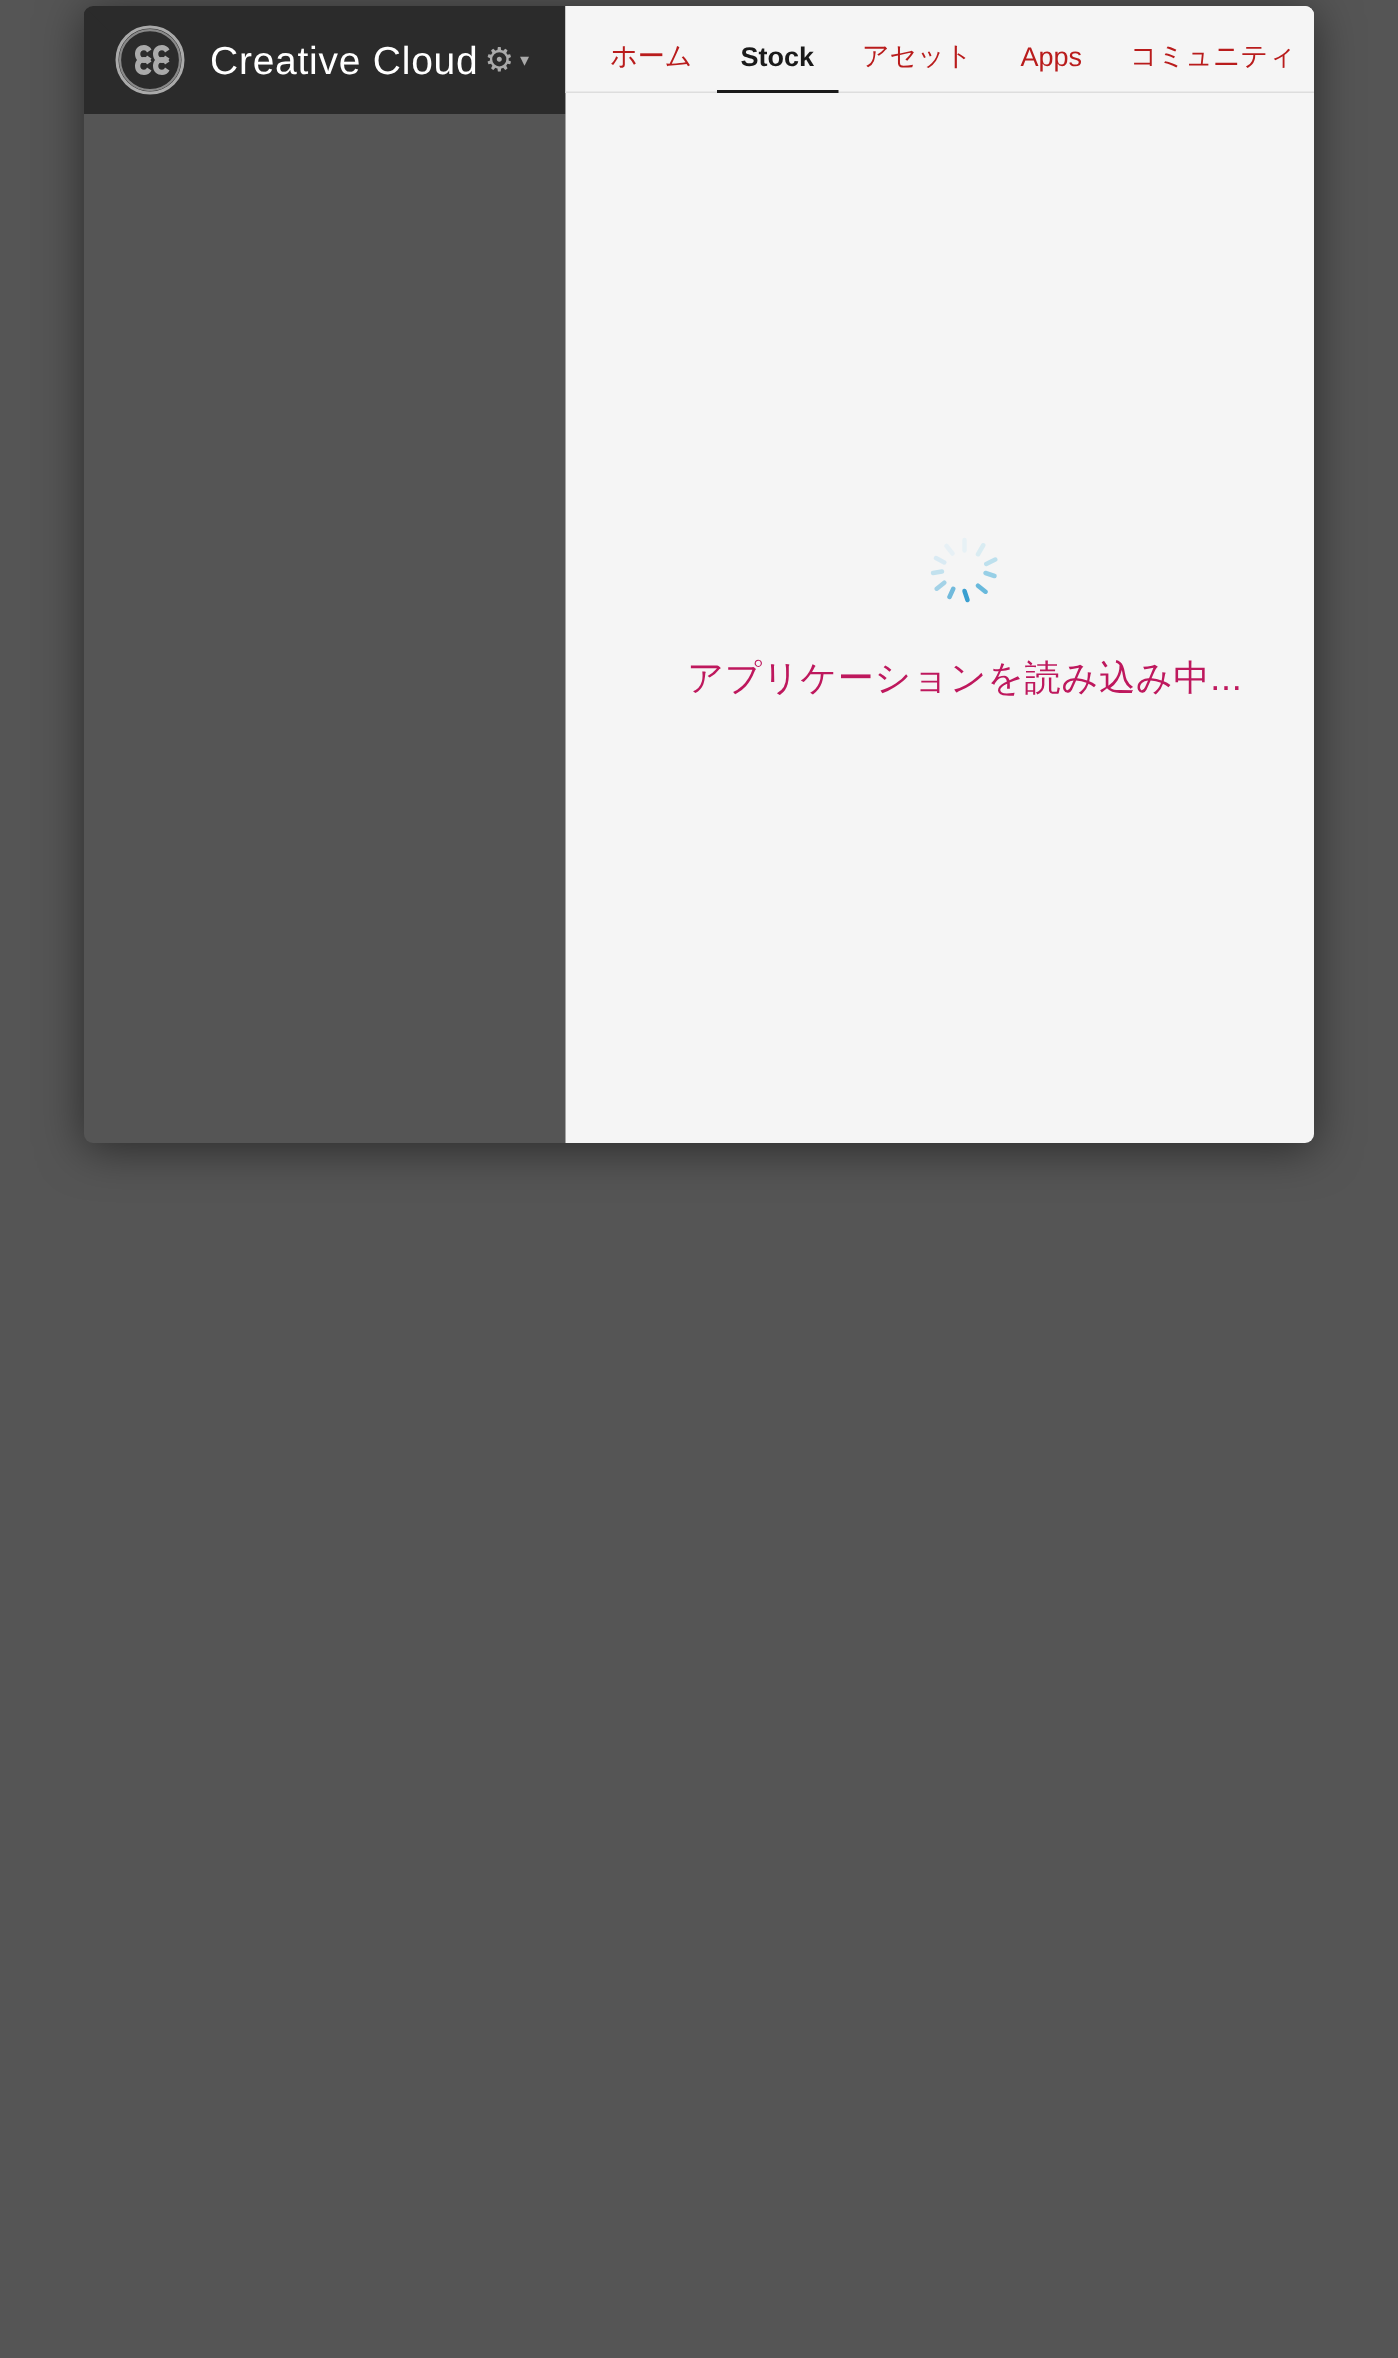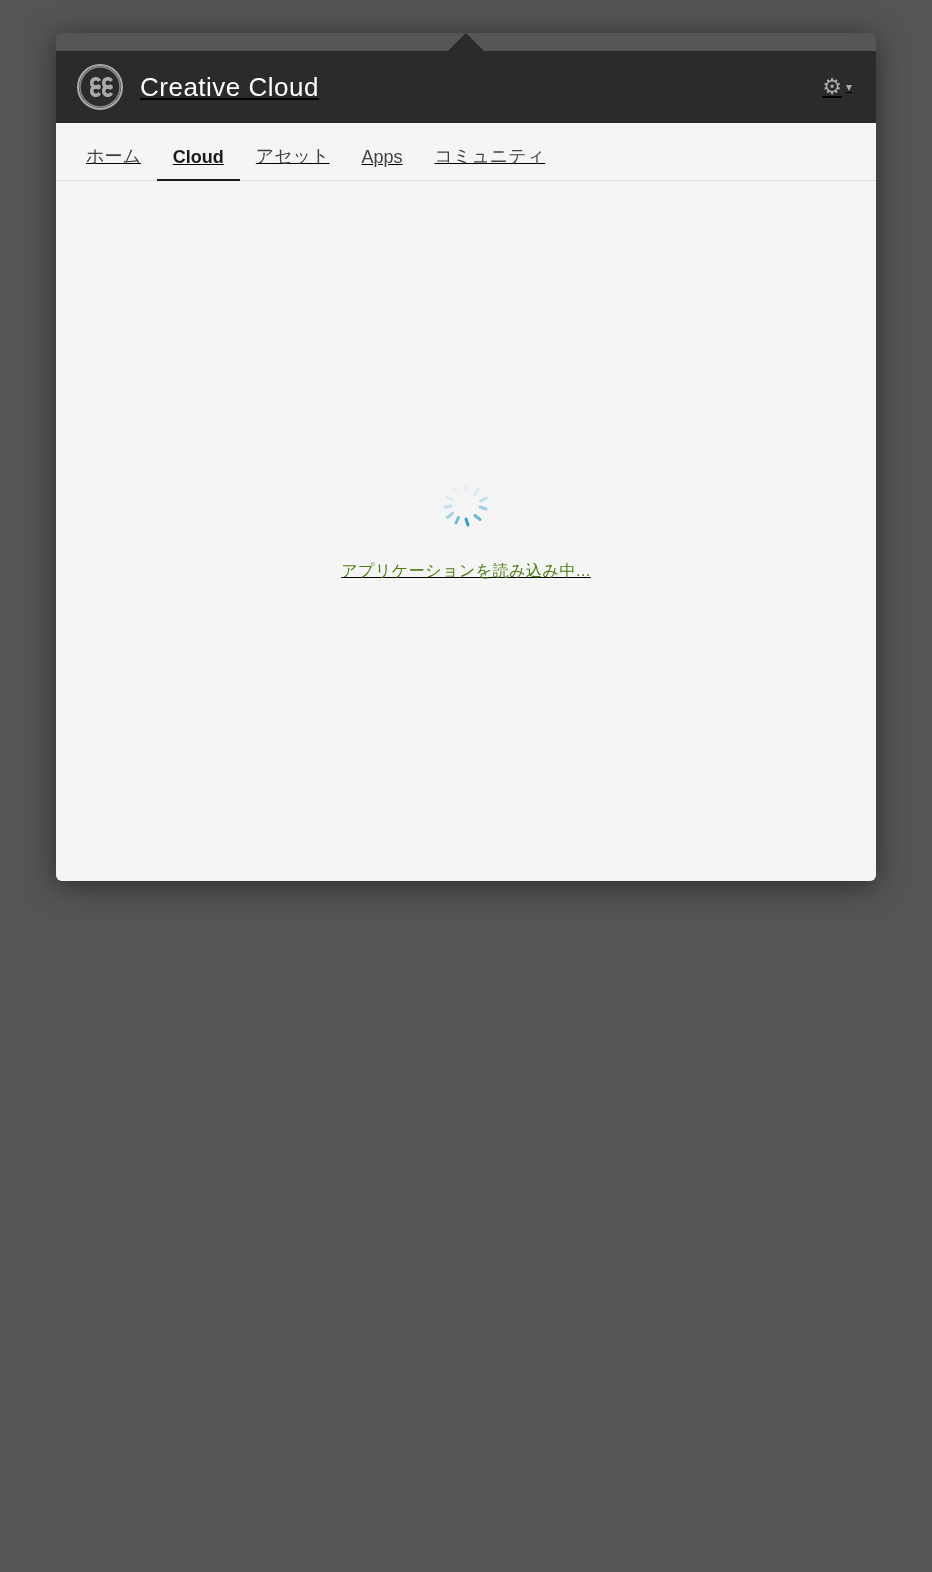--- a/index.html
+++ b/index.html
@@ -12,27 +12,26 @@
       background: #555;
       display: flex;
       justify-content: center;
       align-items: flex-start;
       min-height: 100vh;
       font-family: "Helvetica Neue", Arial, "Hiragino Kaku Gothic ProN", "Hiragino Sans", Meiryo, sans-serif;
     }
 
     .window-wrapper {
       width: 820px;
-      margin: 33px auto;
+      margin: 4px auto;
       border-radius: 6px;
       overflow: hidden;
       box-shadow: 0 4px 30px rgba(0,0,0,0.5);
       display: flex;
-      flex-direction: column;
-      text-decoration: underline;
+      flex-direction: row;
     }
 
     
     .notch {
       width: 100%;
       display: flex;
       justify-content: center;
       position: relative;
       height: 18px;
       background: transparent;
@@ -104,21 +103,21 @@
       display: flex;
       align-items: flex-end;
       padding: 0 30px;
       height: 58px;
       border-bottom: 1px solid #ddd;
       flex-shrink: 0;
     }
 
     .tab-item {
       font-size: 18px;
-      color: #404040;
+      color: #b91c1c;
       padding: 0 16px 12px 16px;
       cursor: pointer;
       position: relative;
       white-space: nowrap;
       font-weight: 400;
     }
 
     .tab-item:first-child {
       padding-left: 0;
     }
@@ -160,22 +159,22 @@
       from { transform: rotate(0deg); }
       to { transform: rotate(360deg); }
     }
 
     .spinner-svg {
       width: 48px;
       height: 48px;
     }
 
     .loading-text {
-      font-size: 16px;
-      color: #4d7c0f;
+      font-size: 24px;
+      color: #be185d;
       font-weight: 400;
       letter-spacing: 0.5px;
     }
   </style>
 </head>
 <body>
 
 <div class="window-wrapper">
 
   <div class="notch"></div>
@@ -198,21 +197,21 @@
     <button class="settings-btn">
       <span>⚙</span>
       <span class="settings-caret">▾</span>
     </button>
   </div>
 
   <div class="main-content">
 
     <div class="tab-bar">
       <div class="tab-item">ホーム</div>
-      <div class="tab-item active">Cloud</div>
+      <div class="tab-item active">Stock</div>
       <div class="tab-item">アセット</div>
       <div class="tab-item">Apps</div>
       <div class="tab-item">コミュニティ</div>
     </div>
 
     <div class="loading-area">
 
       <div class="spinner">
         <svg class="spinner-svg" viewBox="0 0 48 48" xmlns="http://www.w3.org/2000/svg">
           <defs>

